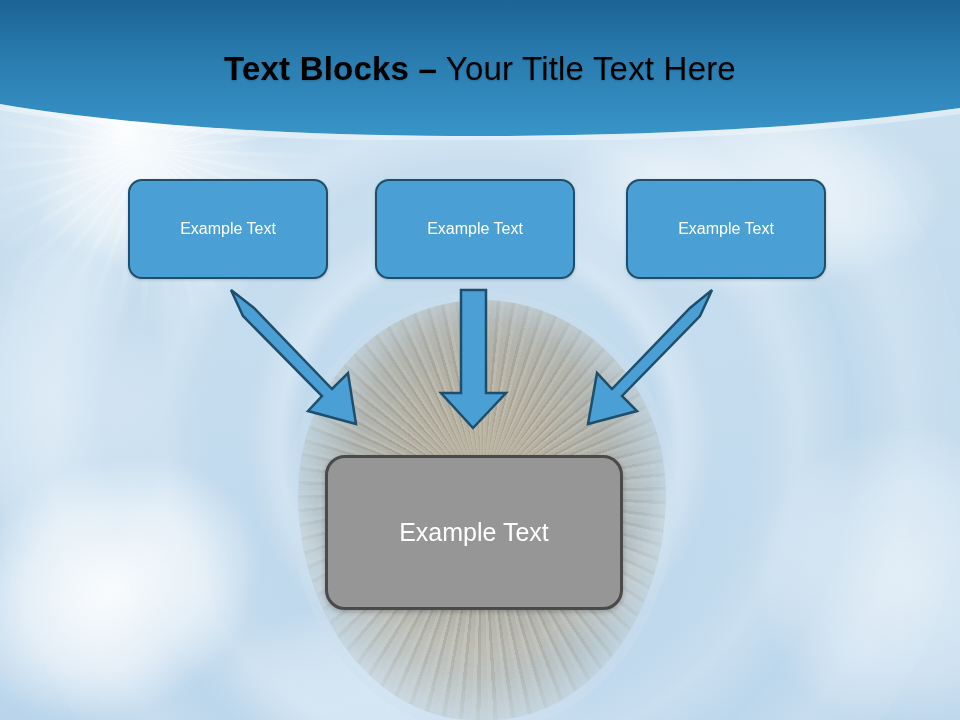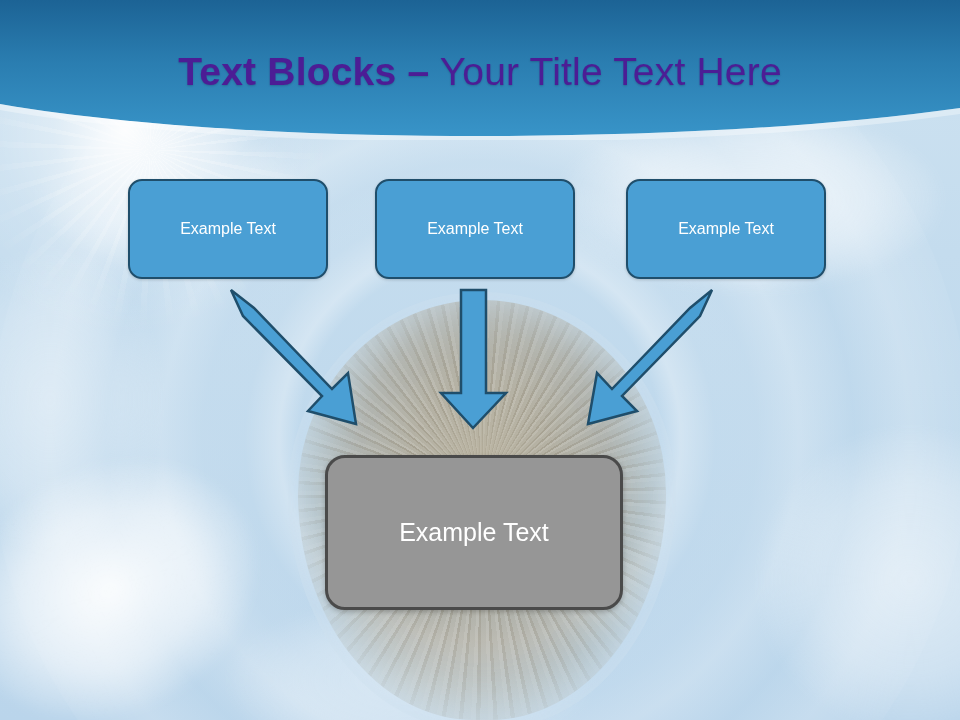--- a/index.html
+++ b/index.html
@@ -115,22 +115,22 @@
     position:absolute; left:0; top:0;
     width:960px; height:140px;
   }
   .header svg { display:block; width:960px; height:140px; }
 
   .title {
     position:absolute;
     left:0; top:50px;
     width:960px;
     text-align:center;
-    color:#4c1d95;
-    font-size:39px;
+    color:#000000;
+    font-size:33px;
     letter-spacing:.2px;
     white-space:nowrap;
     text-shadow:0 1px 2px rgba(0,0,0,.18);
   }
   .title .strong { font-weight:bold; }
   .title .light  { font-weight:normal; }
 
   
   .blue-box {
     position:absolute;

